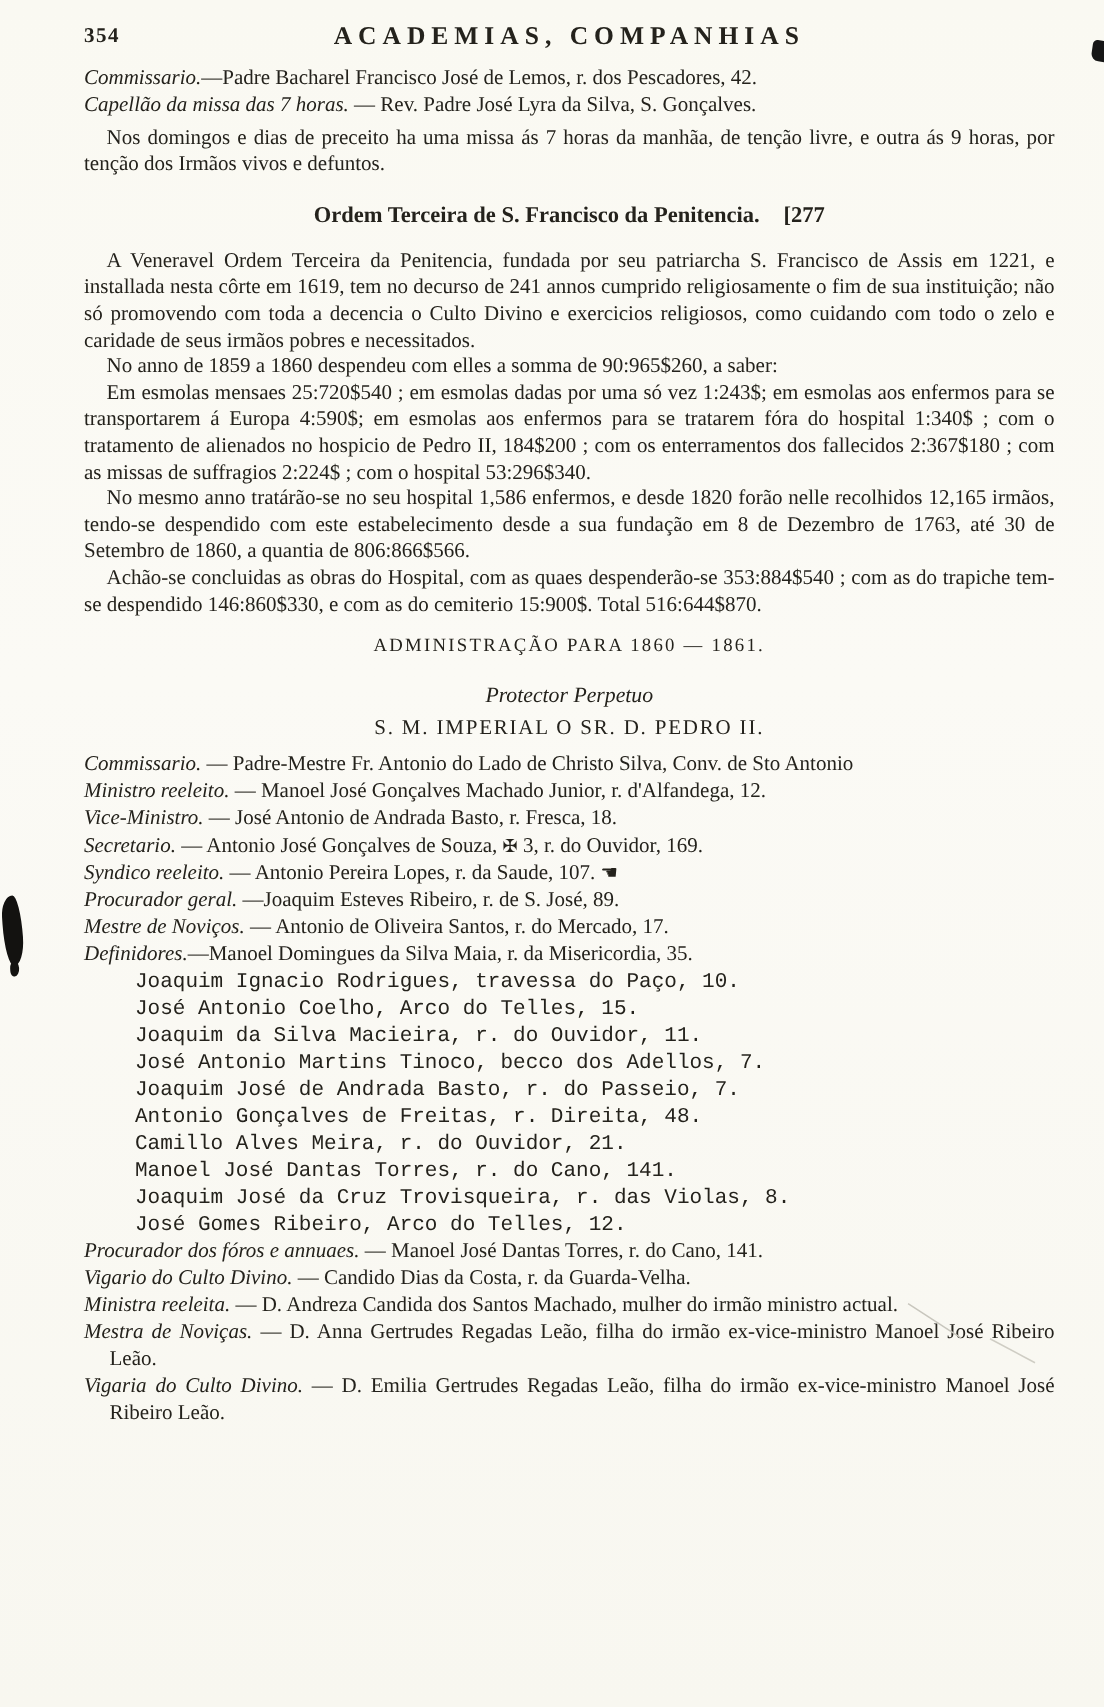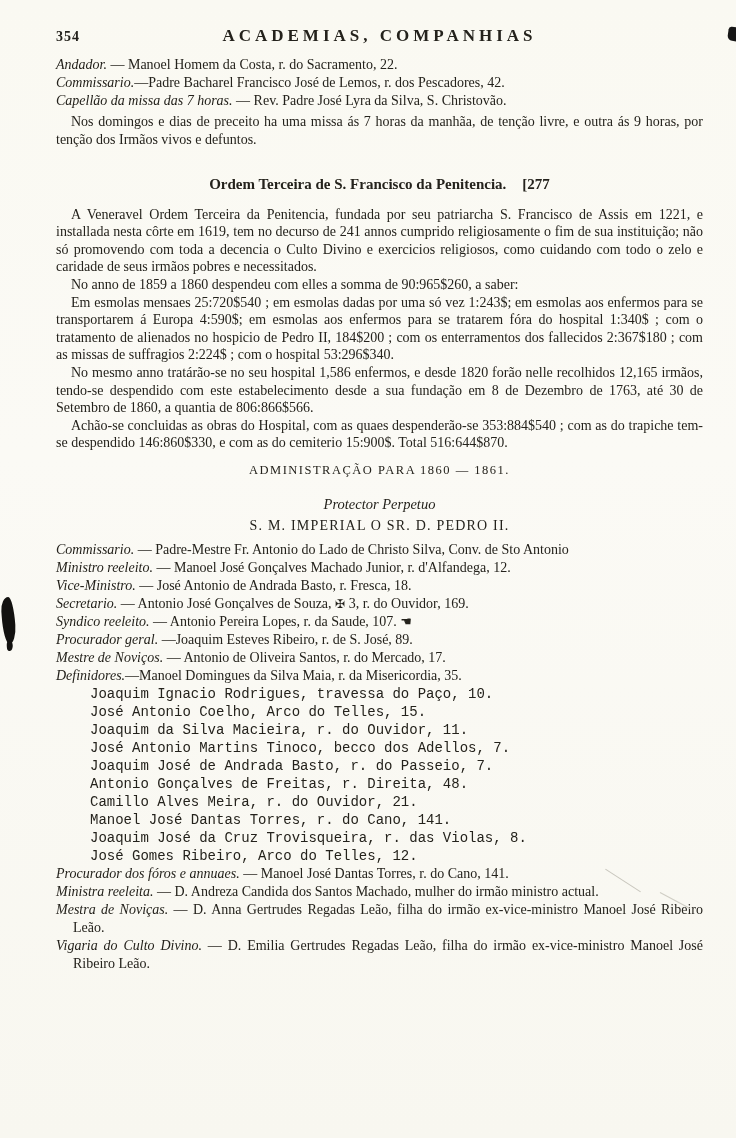--- a/index.html
+++ b/index.html
@@ -1,39 +1,39 @@
 <!DOCTYPE html>
 <html><head>
   <meta charset="utf-8">
   <style>
     html, body { margin: 0; padding: 0; background: #6f6f6f; }
     .page {
       position: relative;
       width: 736px;
       height: 1138px;
       box-sizing: border-box;
-      padding: 26px 33px 0 56px;
+      padding: 14px 33px 0 56px;
       background: linear-gradient(180deg, #faf9f2 0%, #fbfaf5 40%, #f8f7f0 100%);
       color: #24221c;
       font-family: "Liberation Serif", "DejaVu Serif", serif;
       font-size: 14px;
       overflow: hidden;
     }
     
     .page-head { position: relative; text-align: center; height: 26px; margin-bottom: 4px; }
     .page-num { position: absolute; left: 0; top: 3px; font-weight: bold; font-size: 14px; letter-spacing: 1px; }
     .running-title { display: inline-block; margin: 0; font-size: 17px; font-weight: bold; letter-spacing: 4px; }
     
     .entry { text-align: justify; padding-left: 17px; text-indent: -17px; line-height: 17.8px; }
     .role { font-style: italic; }
     
     .para { margin: 0; text-align: justify; text-indent: 15px; line-height: 17.6px; }
     .note { margin-top: 4px; }
     
-    .section-title { margin: 27px 0 13px 0; text-align: center; font-size: 15px; font-weight: bold; }
+    .section-title { margin: 17px 0 13px 0; text-align: center; font-size: 15px; font-weight: bold; }
     .section-title .ref { margin-left: 16px; }
     
     .admin-head { margin-top: 11px; text-align: center; }
     .admin-title { font-size: 12.5px; letter-spacing: 1.5px; margin-bottom: 18px; }
     .protector-title { font-style: italic; font-size: 14.5px; margin-bottom: 5px; margin-top: 14px; }
     .protector-name { font-size: 14px; letter-spacing: 1.2px; margin-bottom: 7px; }
     
     .entries .entry { line-height: 18px; }
     .sublist { padding-left: 34px; }
     .defin-item { line-height: 18px; font-family: Liberation Mono, monospace; }
@@ -71,23 +71,22 @@
   <div class="corner-mark"></div>
   <div class="pencil-mark-1"></div>
   <div class="pencil-mark-2"></div>
 
   <header class="page-head">
     <span class="page-num">354</span>
     <h1 class="running-title">ACADEMIAS, COMPANHIAS</h1>
   </header>
 
   <div>
-    <div class="entry"><span class="role">Andador.</span><span> — </span><span>Manoel Homem da Costa, r. do Sacramento, 22.</span></div>
     <div class="entry"><span class="role">Commissario.</span><span>—</span><span>Padre Bacharel Francisco José de Lemos, r. dos Pescadores, 42.</span></div>
-    <div class="entry"><span class="role">Capellão da missa das 7 horas.</span><span> — </span><span>Rev. Padre José Lyra da Silva, S. Christovão.</span></div>
+    <div class="entry"><span class="role">Capellão da missa das 7 horas.</span><span> — </span><span>Rev. Padre José Lyra da Silva, S. Gonçalves.</span></div>
   </div>
 
   <p class="para note">Nos domingos e dias de preceito ha uma missa ás 7 horas da manhãa, de tenção livre, e outra ás 9 horas, por tenção dos Irmãos vivos e defuntos.</p>
 
   <h2 class="section-title">
     <span>Ordem Terceira de S. Francisco da Penitencia.</span><span class="ref">[277</span>
   </h2>
 
   <p class="para">A Veneravel Ordem Terceira da Penitencia, fundada por seu patriarcha S. Francisco de Assis em 1221, e installada nesta côrte em 1619, tem no decurso de 241 annos cumprido religiosamente o fim de sua instituição; não só promovendo com toda a decencia o Culto Divino e exercicios religiosos, como cuidando com todo o zelo e caridade de seus irmãos pobres e necessitados.</p>
   <p class="para">No anno de 1859 a 1860 despendeu com elles a somma de 90:965$260, a saber:</p>
@@ -118,18 +117,19 @@
       <div class="defin-item">José Antonio Martins Tinoco, becco dos Adellos, 7.</div>
       <div class="defin-item">Joaquim José de Andrada Basto, r. do Passeio, 7.</div>
       <div class="defin-item">Antonio Gonçalves de Freitas, r. Direita, 48.</div>
       <div class="defin-item">Camillo Alves Meira, r. do Ouvidor, 21.</div>
       <div class="defin-item">Manoel José Dantas Torres, r. do Cano, 141.</div>
       <div class="defin-item">Joaquim José da Cruz Trovisqueira, r. das Violas, 8.</div>
       <div class="defin-item">José Gomes Ribeiro, Arco do Telles, 12.</div>
     </div>
 
     <div class="entry"><span class="role">Procurador dos fóros e annuaes.</span><span> — </span><span>Manoel José Dantas Torres, r. do Cano, 141.</span></div>
+    <div class="entry"><span class="role">Vigario do Culto Divino.</span><span> — </span><span>Candido Dias da Costa, r. da Guarda-Velha.</span></div>
     <div class="entry"><span class="role">Ministra reeleita.</span><span> — </span><span>D. Andreza Candida dos Santos Machado, mulher do irmão ministro actual.</span></div>
     <div class="entry"><span class="role">Mestra de Noviças.</span><span> — </span><span>D. Anna Gertrudes Regadas Leão, filha do irmão ex-vice-ministro Manoel José Ribeiro Leão.</span></div>
     <div class="entry"><span class="role">Vigaria do Culto Divino.</span><span> — </span><span>D. Emilia Gertrudes Regadas Leão, filha do irmão ex-vice-ministro Manoel José Ribeiro Leão.</span></div>
   </div>
 
 </div>
 
 </body></html>

